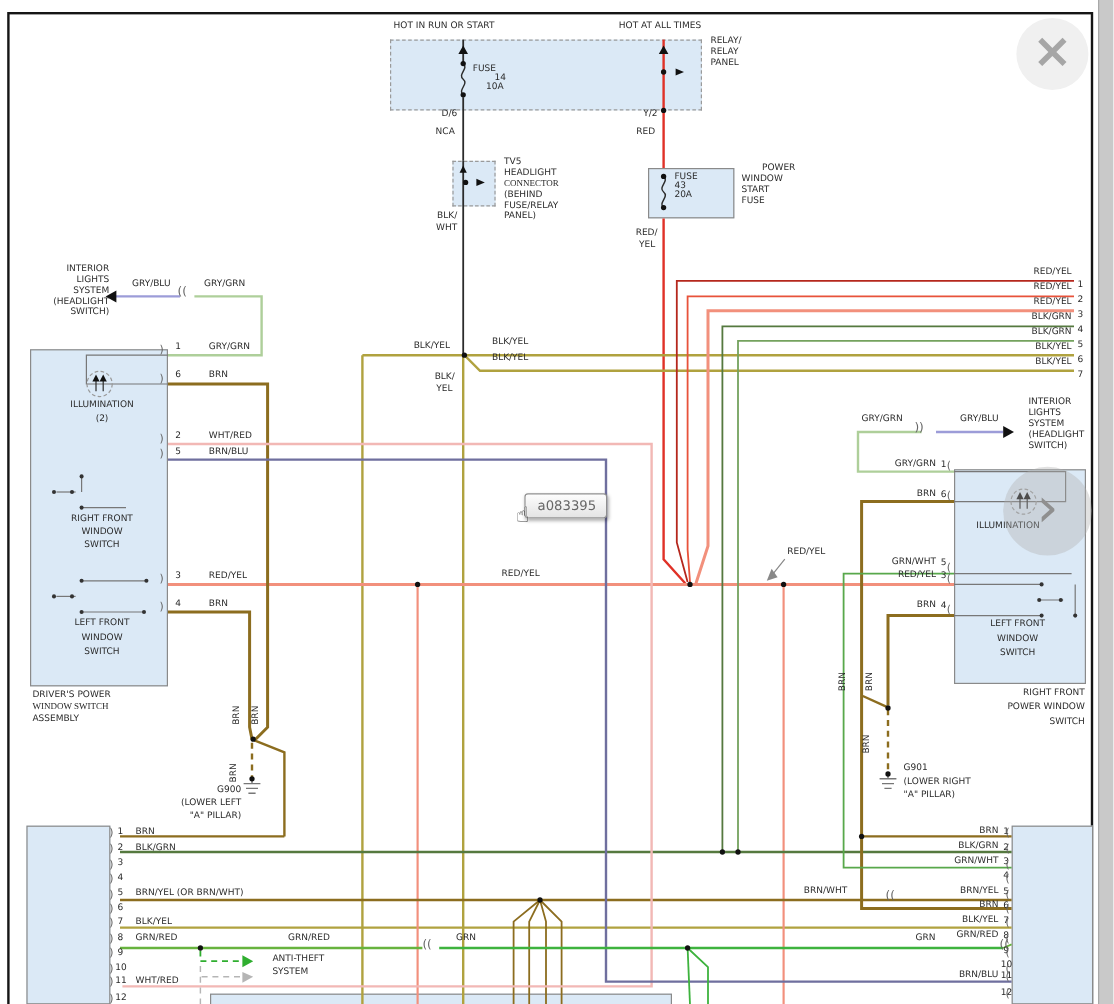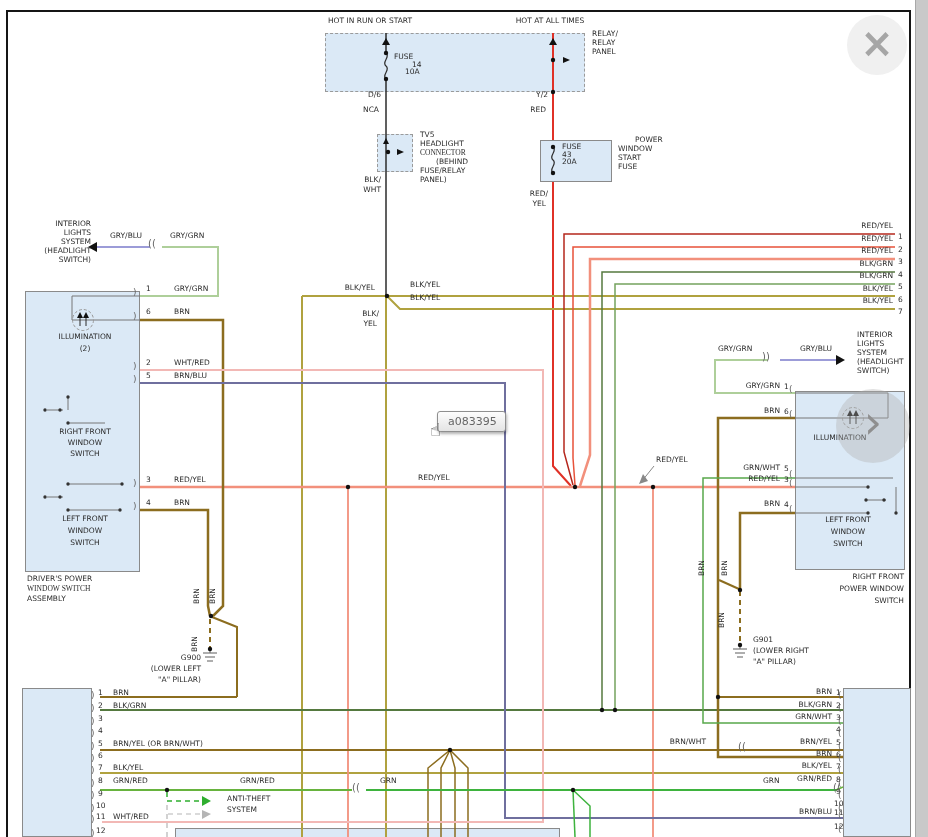--- a/index.html
+++ b/index.html
@@ -182,21 +182,21 @@
       <span class="lbl" style="left: 394px; top: 53px;">FUSE</span>
       <span class="lbl" style="left: 412px; top: 61px; text-align: right;">14</span>
       <span class="lbl" style="left: 405px; top: 68px;">10A</span>
       <span class="lbl r" style="left: 381px; top: 91px;">D/6</span>
       <span class="lbl r" style="left: 379px; top: 106px;">NCA</span>
       <span class="lbl r" style="left: 548px; top: 91px;">Y/2</span>
       <span class="lbl r" style="left: 546px; top: 106px;">RED</span>
       <span class="lbl" style="left: 420px; top: 131px;">TV5</span>
       <span class="lbl" style="left: 420px; top: 140px;">HEADLIGHT</span>
       <span class="lbl" style="left: 420px; top: 149px; font-family: Liberation Serif, serif;">CONNECTOR</span>
-      <span class="lbl" style="left: 436px; top: 158px;">(BEHIND</span>
+      <span class="lbl" style="left: 420px; top: 158px;">(BEHIND</span>
       <span class="lbl" style="left: 420px; top: 167px;">FUSE/RELAY</span>
       <span class="lbl" style="left: 420px; top: 176px;">PANEL)</span>
       <span class="lbl r" style="left: 381px; top: 176px;">BLK/</span>
       <span class="lbl r" style="left: 381px; top: 186px;">WHT</span>
       <span class="lbl" style="left: 562px; top: 143px;">FUSE</span>
       <span class="lbl" style="left: 562px; top: 151px;">43</span>
       <span class="lbl" style="left: 562px; top: 158px;">20A</span>
       <span class="lbl" style="left: 618px; top: 136px; margin-left: 17px;">POWER</span>
       <span class="lbl" style="left: 618px; top: 145px;">WINDOW</span>
       <span class="lbl" style="left: 618px; top: 154px;">START</span>

